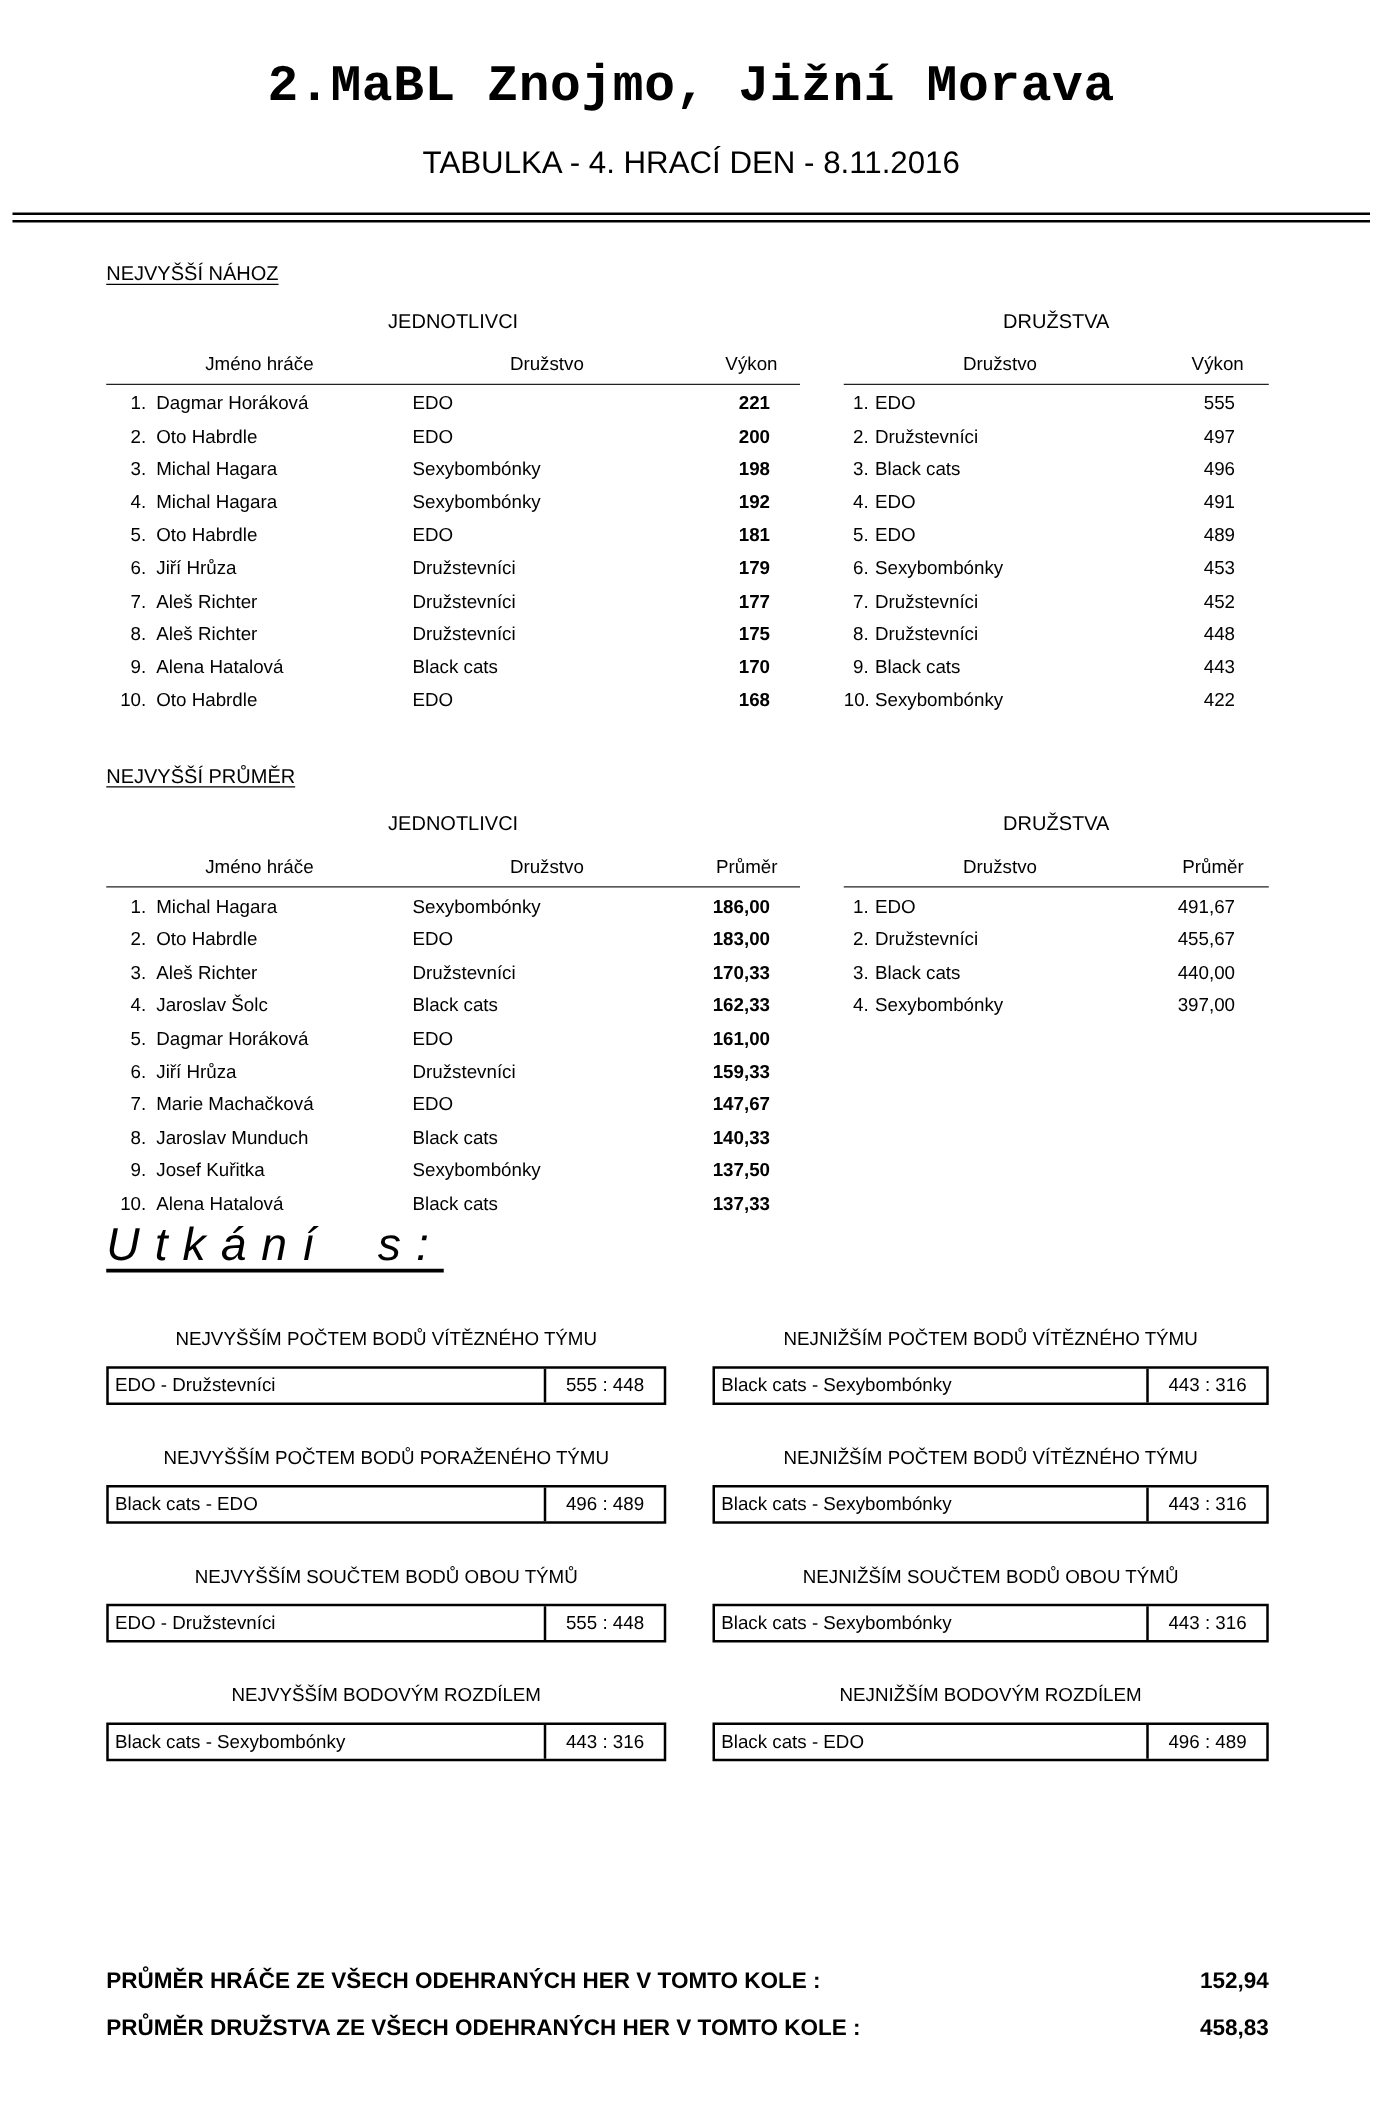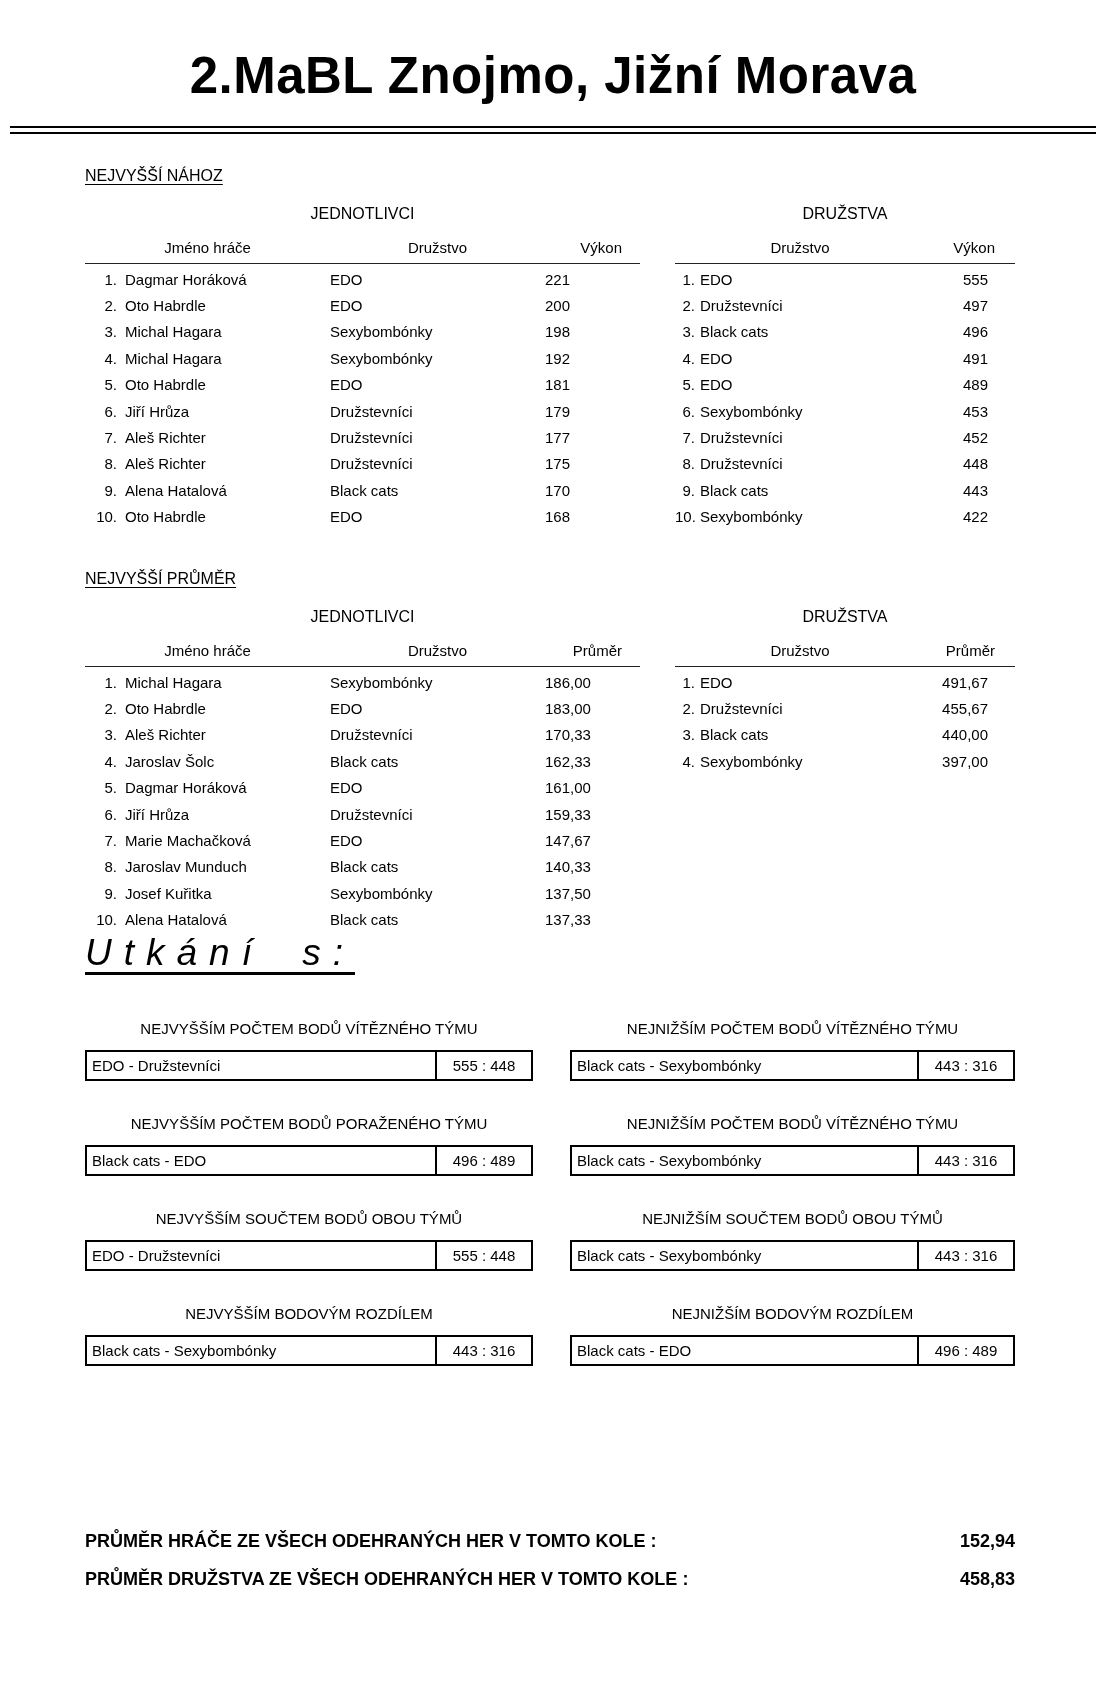--- a/index.html
+++ b/index.html
@@ -7,22 +7,23 @@
     position:relative;
     width:1106px; height:1692px;
     margin:0 auto;
     background:#ffffff;
     color:#000;
     font-family:"Liberation Sans","DejaVu Sans",sans-serif;
     overflow:hidden;
   }
   .title {
     margin:50px 0 0; text-align:center;
-    font-size:51px; font-weight:bold; letter-spacing:0.5px;
+    font-size:41px; font-weight:bold; letter-spacing:0.5px;
     line-height:1.0;
+    font-family:Liberation Mono, monospace;
   }
   .subtitle {
     margin:26px 0 0; text-align:center;
     font-size:25px; font-weight:normal; line-height:1.1;
   }
   .double-rule {
     margin:25px 10px 0;
     height:4px;
     border-top:2.5px solid #000;
     border-bottom:2.5px solid #000;
@@ -49,21 +50,21 @@
   .h-val     { flex:1; text-align:right; padding-right:18px; }
   .h-rank2   { width:20px; }
   .h-team2   { flex:1; text-align:center; }
   .h-val2    { width:90px; text-align:right; padding-right:20px; }
 
   .tbody { margin-top:2px; }
   .trow { display:flex; align-items:center; height:26.4px; font-size:15px; }
   .c-rank { width:40px; text-align:right; padding-right:8px; box-sizing:border-box; }
   .c-name { width:205px; }
   .c-team { width:215px; }
-  .c-val  { flex:1; padding-right:24px; }
+  .c-val  { flex:1; text-align:right; padding-right:24px;font-weight:bold; }
   .c-rank2 { width:20px; text-align:right; }
   .c-team2 { flex:1; padding-left:5px; }
   .c-val2  { width:90px; text-align:right; padding-right:27px; box-sizing:border-box; }
 
   .utkani-wrap { height:50px; }
   .utkani {
     display:inline-block;
     font-size:37px; font-style:italic;
     letter-spacing:12px; word-spacing:16px;
     text-decoration:underline; text-underline-offset:7px;
@@ -94,20 +95,21 @@
     display:flex; justify-content:space-between; align-items:baseline;
     font-weight:bold; font-size:18px; line-height:38px;
   }
 </style>
 </head>
 <body>
 
 <div class="page">
 
   <h1 class="title">2.MaBL Znojmo, Jižní Morava</h1>
+  <h2 class="subtitle">TABULKA - 4. HRACÍ DEN - 8.11.2016</h2>
   <div class="double-rule"></div>
 
   <div class="content">
 
     <div class="sec-heading-wrap">
       <span class="sec-heading">NEJVYŠŠÍ NÁHOZ</span>
     </div>
     <div class="tables">
       <div class="tbl-ind">
         <div class="tbl-title">JEDNOTLIVCI</div>

